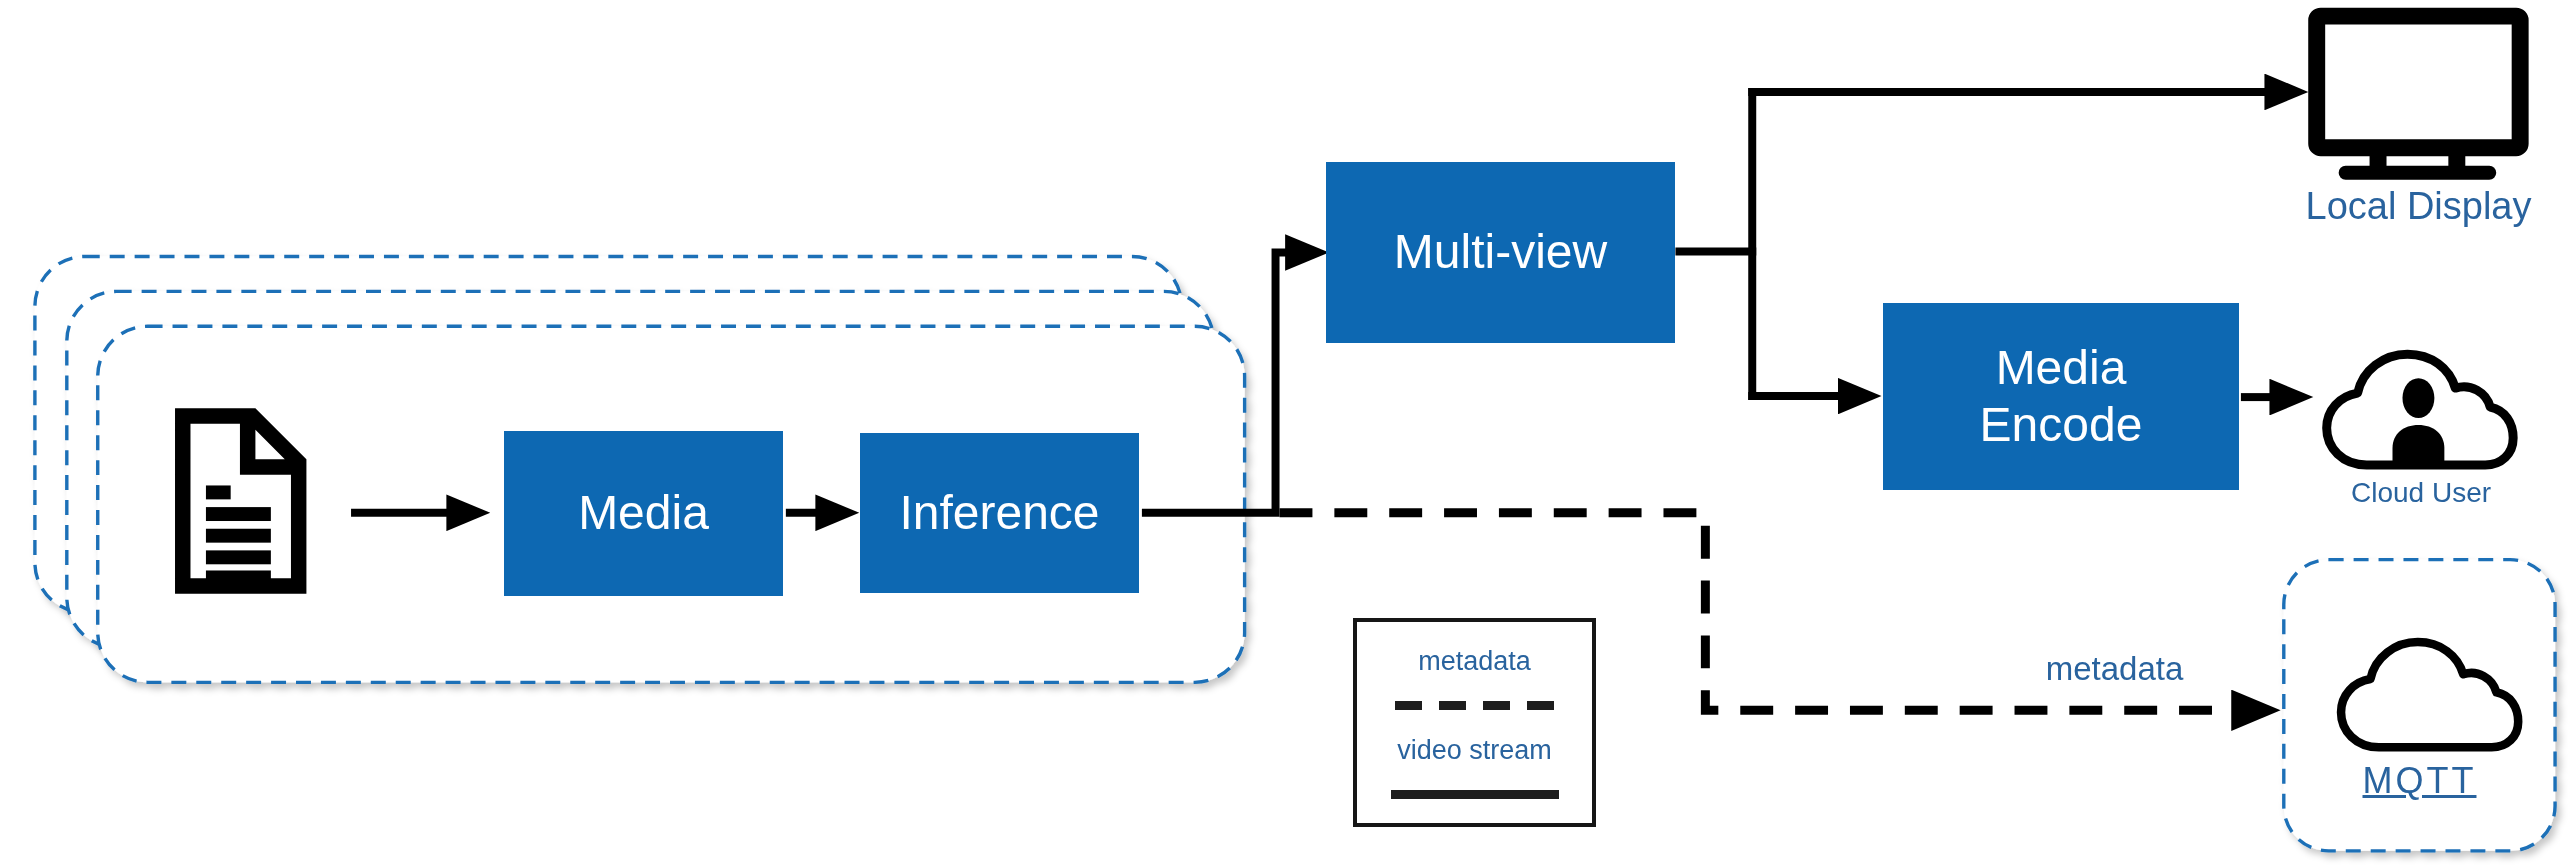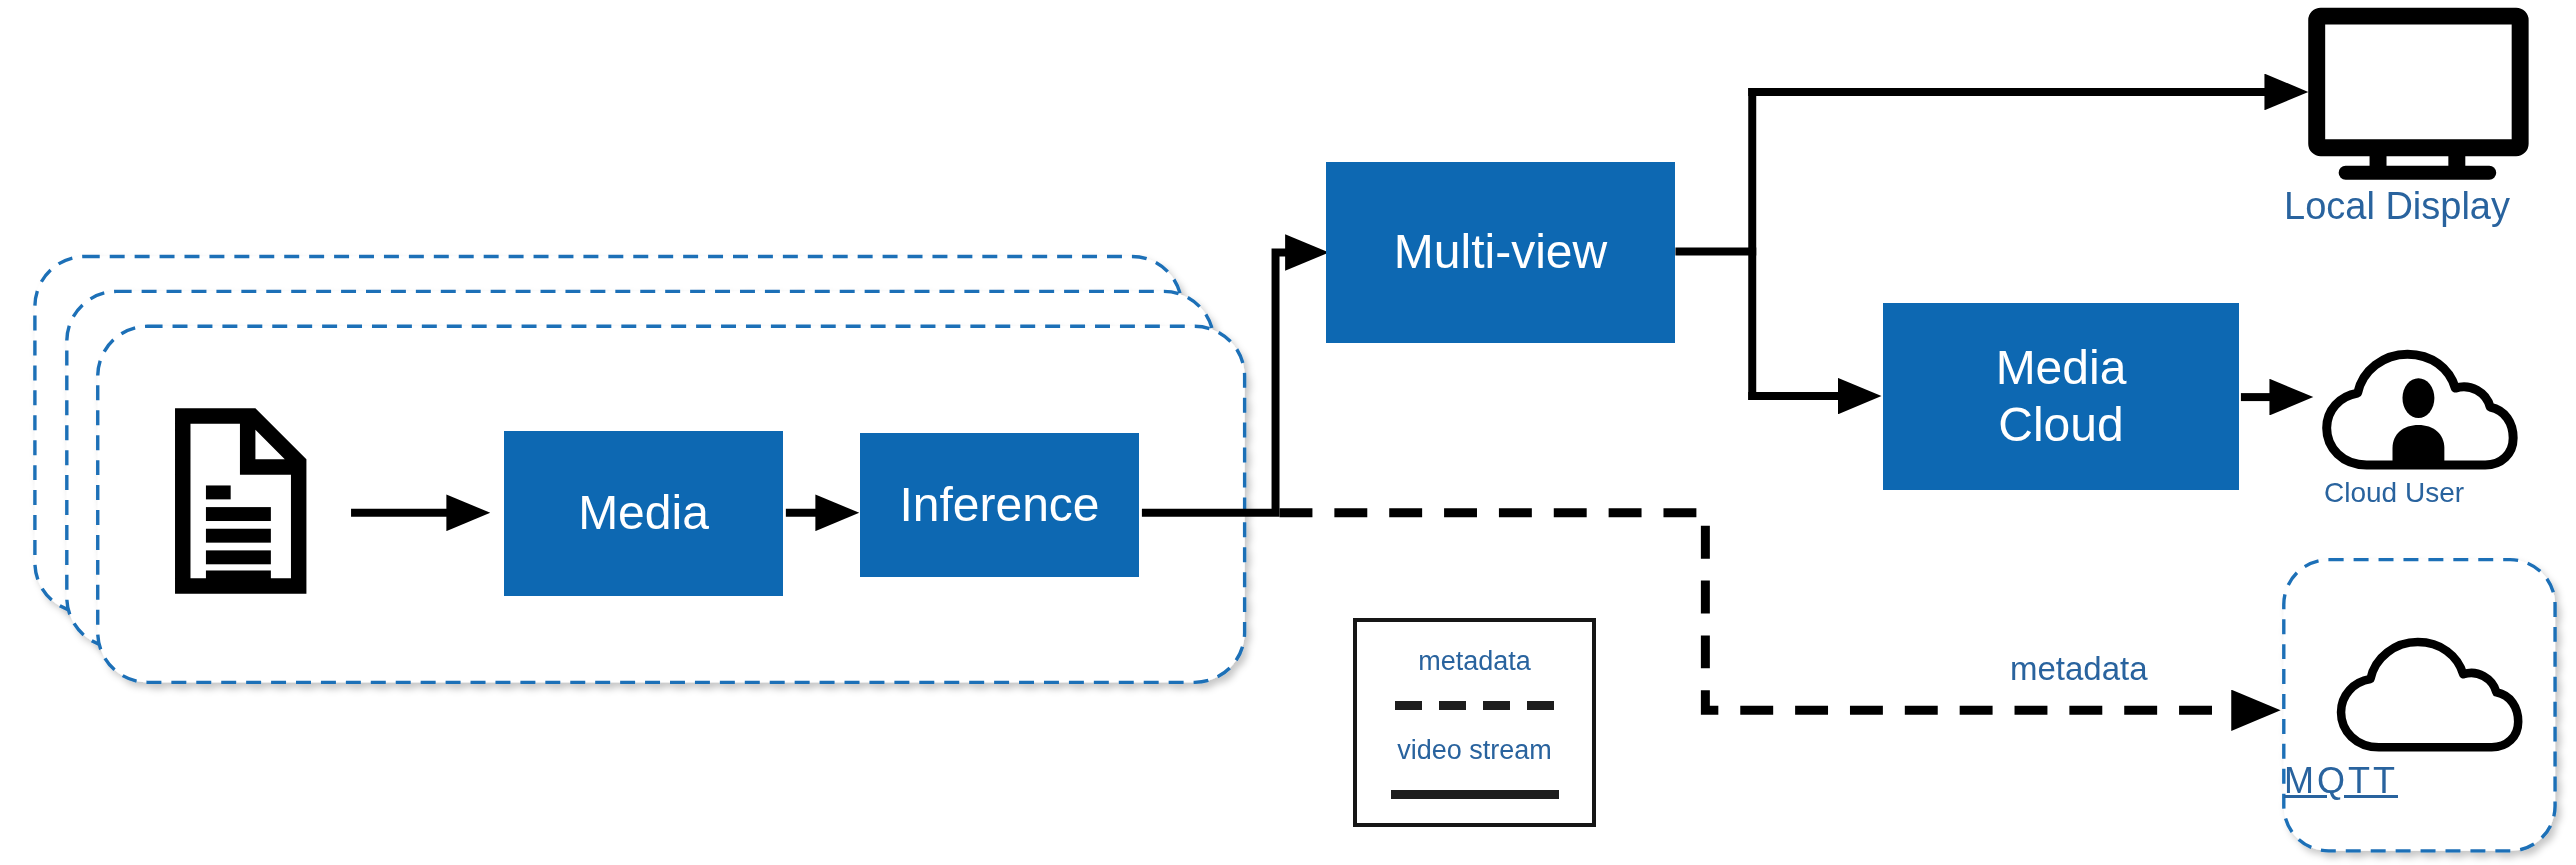--- a/index.html
+++ b/index.html
@@ -11,28 +11,28 @@
   .stack-frame{fill:#ffffff;stroke:#1c6fb7;stroke-width:3.4;stroke-dasharray:15 10;}
   .edge{fill:none;stroke:#000000;stroke-width:8;stroke-linejoin:miter;}
   .edge.dashed{stroke-width:9;stroke-dasharray:33 22;}
   .node{
     position:absolute;z-index:2;background:#0d68b2;color:#ffffff;
     display:flex;flex-direction:column;justify-content:center;align-items:center;
     text-align:center;font-size:48px;line-height:1.17;font-weight:400;
   }
   .node span{display:block;}
   .io-label{
-    position:absolute;z-index:2;color:#29639e;font-weight:400;
+    position:absolute;z-index:2;color:#29639e;text-align:center;font-weight:400;
   }
   #label-local-display{left:2284px;top:185px;width:269px;font-size:38px;}
   #label-cloud-user{left:2324px;top:477px;width:194px;font-size:28px;}
   #label-mqtt{left:2284px;top:760px;width:271px;font-size:36px;letter-spacing:3px;text-decoration:underline;}
   #label-metadata-flow{left:2010px;top:650px;width:209px;font-size:33px;}
   #node-media-decode{left:504px;top:431px;width:279px;height:165px;}
-  #node-inference{left:860px;top:433px;width:279px;height:144px;}
+  #node-inference{left:860px;top:433px;width:279px;height:160px;}
   #node-multi-view{left:1326px;top:162px;width:349px;height:181px;gap:46px;}
   #node-media-encode{left:1883px;top:303px;width:356px;height:187px;}
   #legend{
     position:absolute;z-index:2;left:1353px;top:618px;width:243px;height:209px;
     border:4px solid #161616;background:#ffffff;box-sizing:border-box;
     display:flex;flex-direction:column;align-items:center;justify-content:space-evenly;
   }
   .legend-label{color:#29639e;font-size:27px;}
   .legend-dashes{display:flex;gap:17px;}
   .legend-dashes i{display:block;width:27px;height:9px;background:#1d1d1d;}
@@ -104,21 +104,21 @@
   <div class="node" id="node-inference">
     <span>Inference</span>
   </div>
 
   <div class="node" id="node-multi-view">
     <span>Multi-view</span>
   </div>
 
   <div class="node" id="node-media-encode">
     <span>Media</span>
-    <span>Cloud</span>
+    <span>Encode</span>
   </div>
 
   <div class="io-label" id="label-local-display">Local Display</div>
   <div class="io-label" id="label-cloud-user">Cloud User</div>
   <div class="io-label" id="label-mqtt">MQTT</div>
 
   <div class="io-label" id="label-metadata-flow">metadata</div>
 
   <div id="legend">
     <div class="legend-label">metadata</div>

